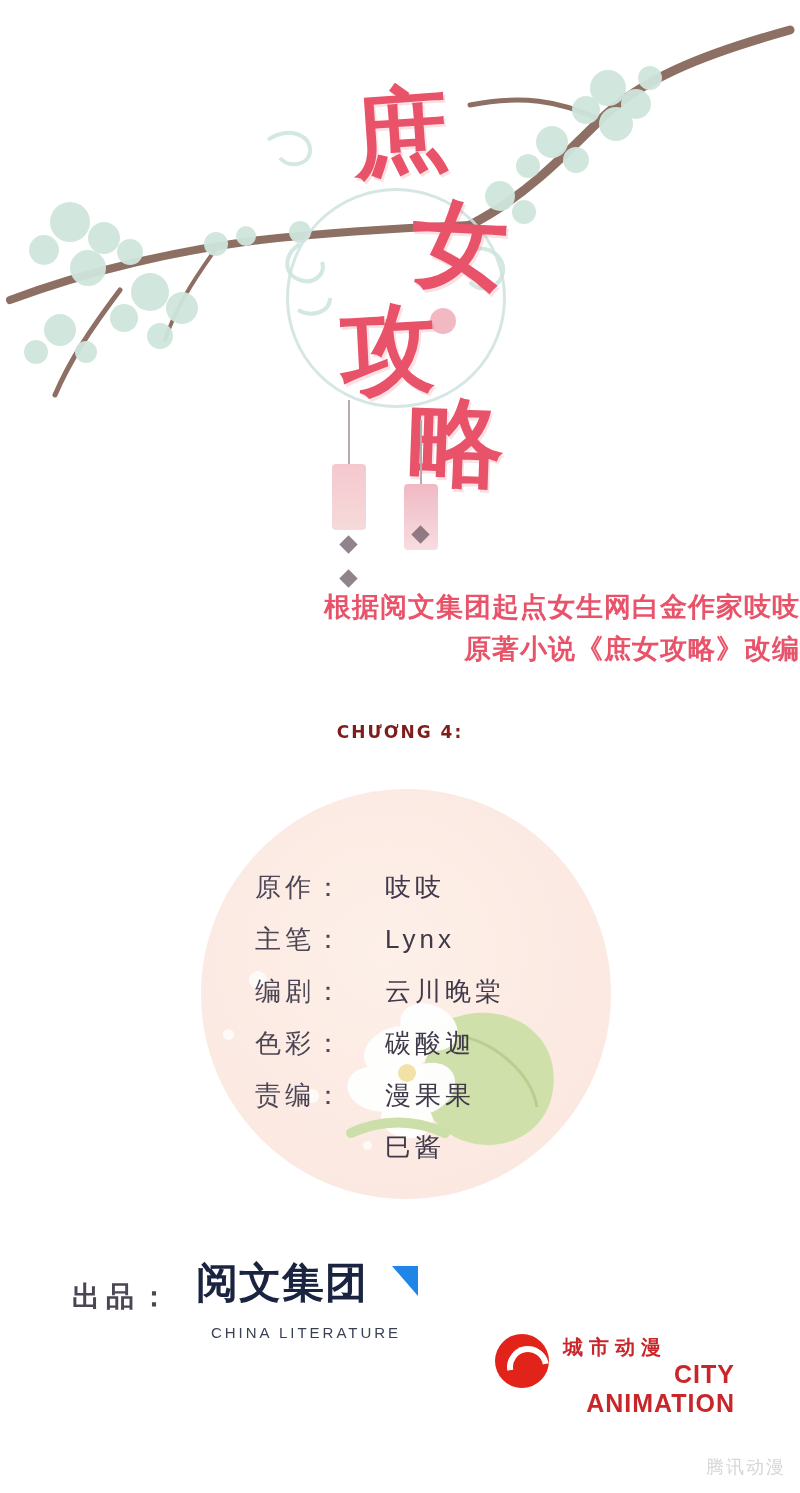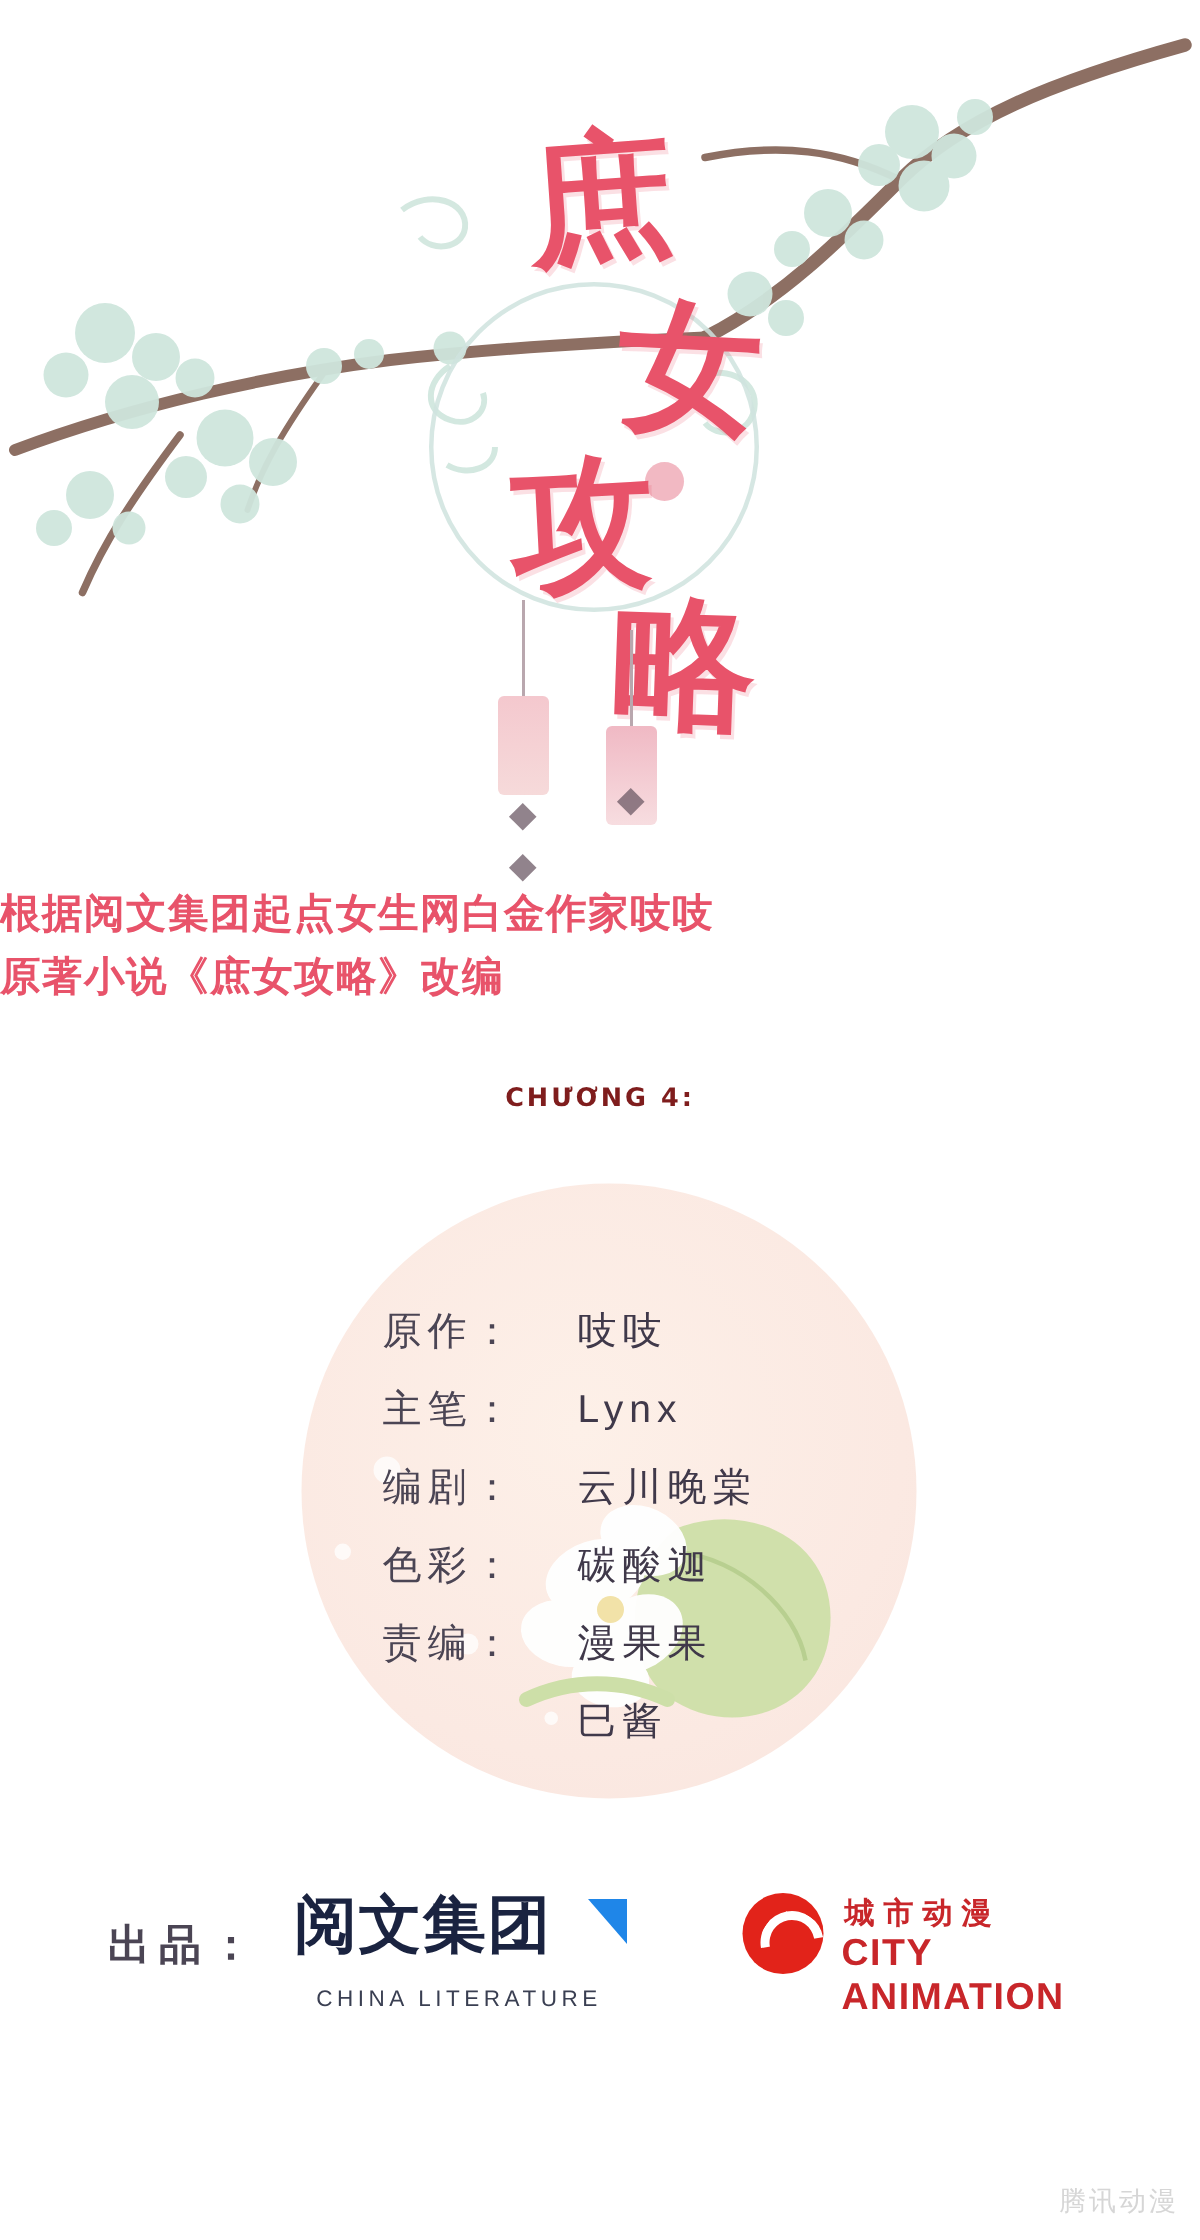--- a/index.html
+++ b/index.html
@@ -96,23 +96,23 @@
   .ldiamond.d1 { left: 342px; top: 498px; }
   .ldiamond.d2 { left: 342px; top: 532px; }
   .ldiamond.d3 { left: 414px; top: 488px; }
 
   
   .subtitle {
     position: absolute;
     top: 588px;
     left: 0;
     width: 800px;
-    text-align: left;
+    text-align: right;
     color: #e8536a;
-    font-family: Liberation Sans, sans-serif;
+    font-family: Liberation Mono, monospace;
     font-weight: bold;
     font-size: 27px;
     letter-spacing: 1px;
     line-height: 42px;
   }
 
   .chapter {
     position: absolute;
     top: 722px;
     left: 0;
@@ -199,23 +199,24 @@
     font-family: "Liberation Sans", sans-serif;
     font-size: 15px;
     letter-spacing: 3px;
     color: #3a3f52;
     text-align: center;
     padding-right: 30px;
   }
   .ca-logo {
     position: absolute;
     left: 495px;
-    top: 1260px;
+    top: 1332px;
     width: 240px;
     height: 60px;
+    text-align: right;
   }
   .ca-swirl {
     position: absolute;
     left: 0; top: 2px;
     width: 54px; height: 54px;
     border-radius: 50%;
     background: #e2231a;
   }
   .ca-swirl::before {
     content: "";

